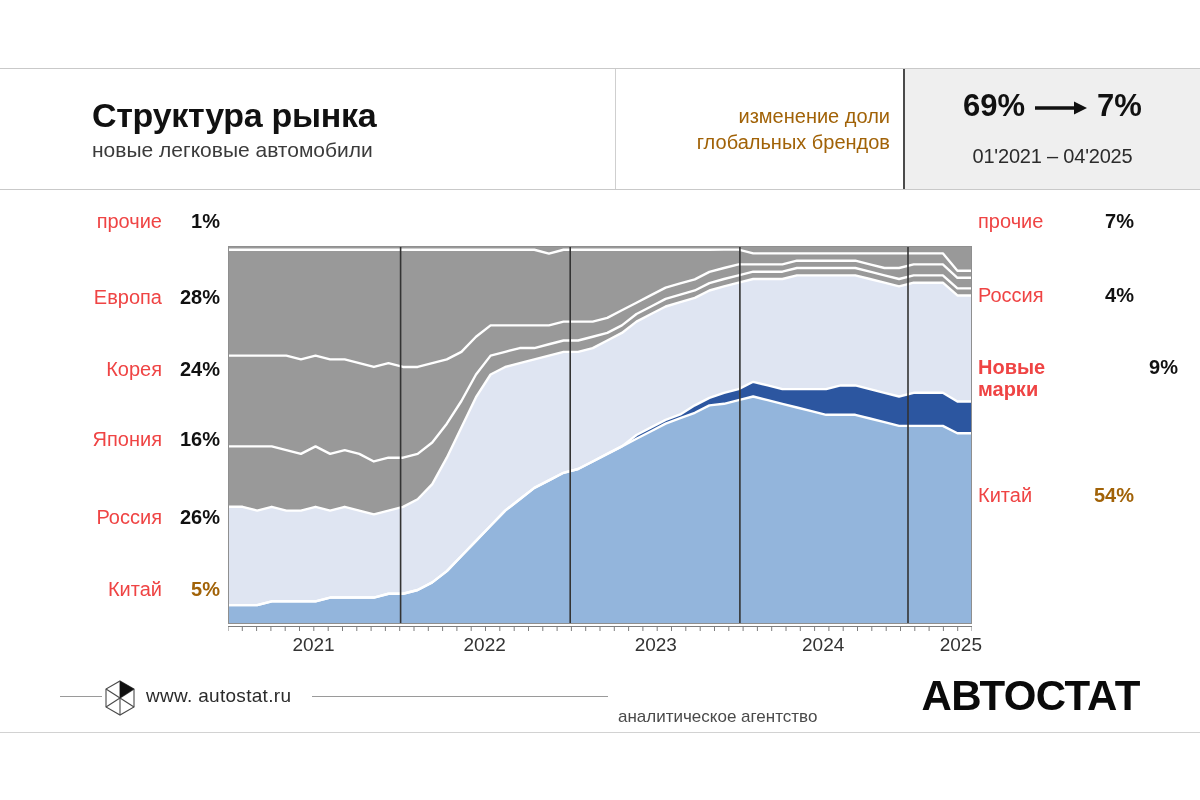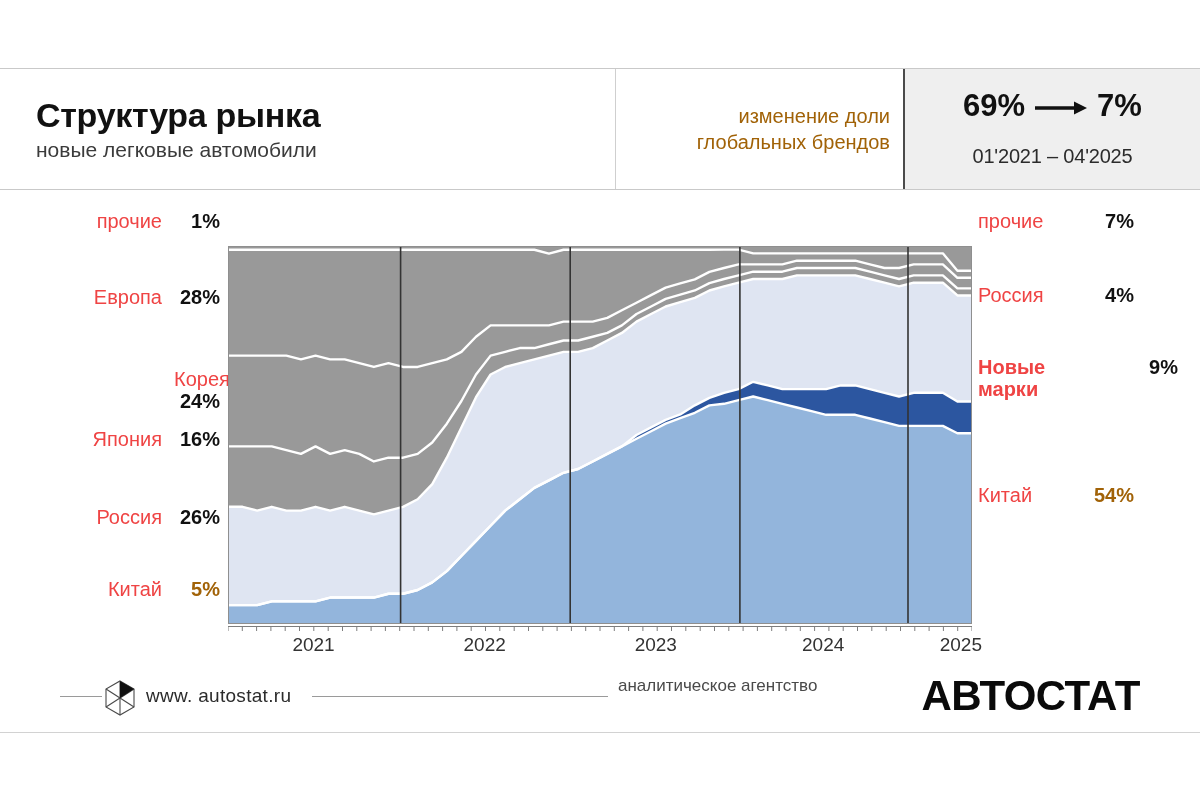--- a/index.html
+++ b/index.html
@@ -22,21 +22,21 @@
     left: 0; top: 68px;
     width: 1200px; height: 122px;
     border-top: 1px solid #c9c9c9;
     border-bottom: 1px solid #c9c9c9;
     display: flex;
     align-items: stretch;
     background: #ffffff;
   }
   #title-block {
     width: 615px;
-    padding-left: 36px;
+    padding-left: 92px;
     display: flex; flex-direction: column;
     justify-content: center;
   }
   #main-title {
     font-size: 34px;
     font-weight: bold;
     color: #111111;
     letter-spacing: -0.3px;
     line-height: 1.08;
   }
@@ -145,21 +145,21 @@
   }
   #site-url {
     position: absolute; left: 146px; top: 25px;
     font-size: 19px; color: #2b2b2b; letter-spacing: 0.3px;
   }
   #footer-rule-mid {
     position: absolute; left: 312px; top: 36px;
     width: 296px; height: 1px; background: #9a9a9a;
   }
   #agency-text {
-    position: absolute; left: 618px; top: 16px;
+    position: absolute; left: 618px; top: 47px;
     font-size: 17px; color: #4a4a4a;
   }
   #brand-wordmark {
     position: absolute; right: 60px; top: 12px;
     font-size: 42px; font-weight: bold; color: #0a0a0a;
     letter-spacing: -0.5px;
   }
   #footer-rule-bottom {
     position: absolute; left: 0; top: 732px;
     width: 1200px; height: 1px; background: #d2d2d2;
@@ -202,21 +202,21 @@
 
     <div id="legend-left">
         <div class="legend-item left" style="top: 14px;">
           <span class="lg-name">прочие</span>
           <span class="lg-val">1%</span>
         </div>
         <div class="legend-item left" style="top: 90px;">
           <span class="lg-name">Европа</span>
           <span class="lg-val">28%</span>
         </div>
-        <div class="legend-item left" style="top: 172px; flex-direction: column;">
+        <div class="legend-item left" style="top: 162px;">
           <span class="lg-name">Корея</span>
           <span class="lg-val">24%</span>
         </div>
         <div class="legend-item left" style="top: 232px;">
           <span class="lg-name">Япония</span>
           <span class="lg-val">16%</span>
         </div>
         <div class="legend-item left" style="top: 310px;">
           <span class="lg-name">Россия</span>
           <span class="lg-val">26%</span>

